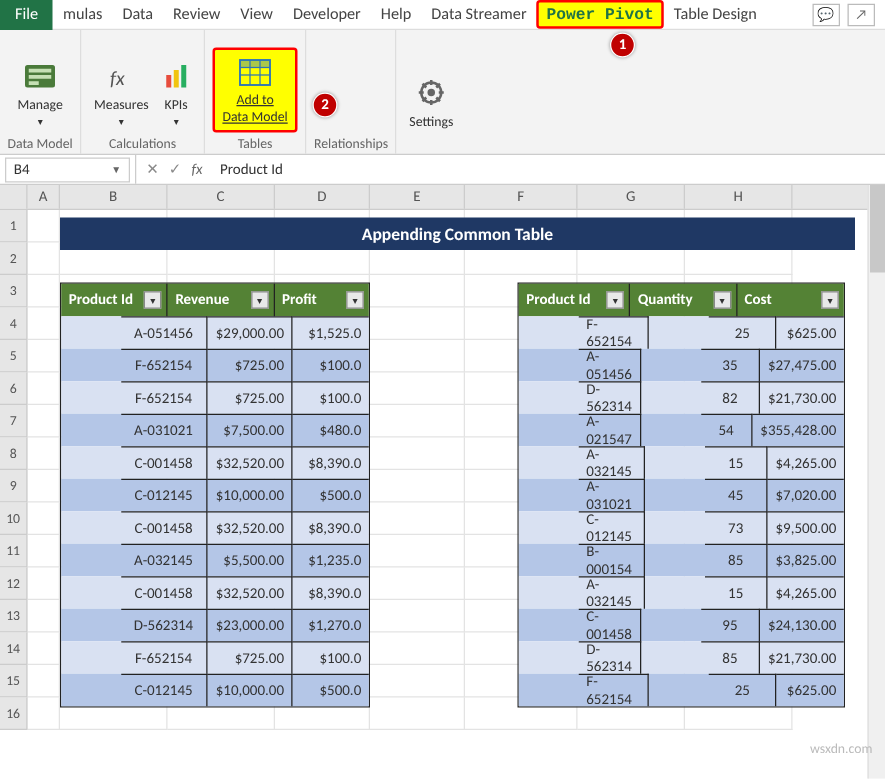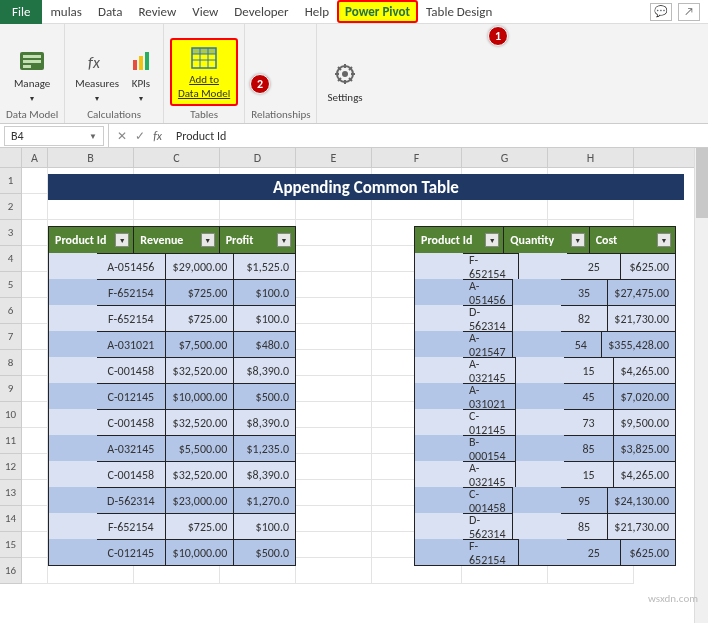--- a/index.html
+++ b/index.html
@@ -1,21 +1,21 @@
 <!DOCTYPE html>
 <html><head>
 <meta charset="utf-8">
 <style>
 * { box-sizing: border-box; margin: 0; padding: 0; font-family: 'Segoe UI', Calibri, sans-serif; }
 body { background: #fff; width: 708px; height: 623px; overflow: hidden; position: relative; font-size: 12px; color: #333; }
 
 .tabbar { height: 24px; display: flex; align-items: center; background: #fff; border-bottom: 1px solid #ddd; }
 .file-tab { background: #217346; color: #fff; padding: 4px 12px; height: 24px; display: flex; align-items: center; font-size: 13px; }
 .tab { padding: 4px 8px; font-size: 13px; color: #444; }
-.tab.hl { background: #ffff00; border: 2px solid #ff0000; border-radius: 3px; padding: 2px 6px; font-weight: bold; color: #217346; }
+.tab.hl { background: #ffff00; border: 2px solid #ff0000; border-radius: 3px; padding: 2px 6px; font-weight: bold; color: #217346; font-family: Liberation Mono, monospace; }
 .tab.active { color: #217346; }
 .tabbar-right { margin-left: auto; display: flex; gap: 6px; padding-right: 8px; }
 .tabbar-right .box { width: 22px; height: 18px; border: 1px solid #bbb; display:flex;align-items:center;justify-content:center;font-size:11px;color:#666;}
 
 .callout { width: 20px; height: 20px; border-radius: 50%; background: #c00000; color: #fff; font-weight: bold; display: flex; align-items: center; justify-content: center; font-size: 12px; border: 1px solid #fff; box-shadow: 0 0 3px rgba(0,0,0,.4); position: absolute; z-index: 10; }
 .c1 { top: 26px; left: 488px; }
 .c2 { top: 74px; left: 250px; }
 
 .ribbon { height: 100px; display: flex; background: #f3f3f3; border-bottom: 1px solid #ccc; }
 .group { border-right: 1px solid #ddd; display: flex; flex-direction: column; align-items: center; justify-content: flex-end; padding: 4px 6px 2px; }
@@ -39,21 +39,21 @@
 .corner { width: 22px; border-right: 1px solid #ccc; background: #e6e6e6; }
 .ch { border-right: 1px solid #ccc; text-align: center; font-size: 12px; color: #555; line-height: 20px; }
 .chA{width:26px}.chB{width:86px}.chC{width:86px}.chD{width:76px}.chE{width:76px}.chF{width:90px}.chG{width:86px}.chH{width:86px}
 
 .rows { position: relative; }
 .row { display: flex; height: 26px; }
 .rh { width: 22px; background: #e6e6e6; border-right: 1px solid #ccc; border-bottom: 1px solid #ccc; text-align: center; font-size: 11px; color: #555; line-height: 26px; }
 .cA{width:26px}.cB{width:86px}.cC{width:86px}.cD{width:76px}.cE{width:76px}.cF{width:90px}.cG{width:86px}.cH{width:86px}
 .cell { border-right: 1px solid #e3e3e3; border-bottom: 1px solid #e3e3e3; }
 
-.title-merge { position: absolute; left: 48px; top: 26px; width: 636px; height: 26px; background: #1f3864; color: #fff; font-weight: bold; font-size: 17px; display: flex; align-items: center; justify-content: center; }
+.title-merge { position: absolute; left: 48px; top: 26px; width: 636px; height: 26px; background: #1f3864; color: #fff; font-weight: bold; font-size: 14px; display: flex; align-items: center; justify-content: center; }
 
 .tbl { position: absolute; border: 1px solid #222; }
 .tbl1 { left: 48px; top: 78px; width: 248px; }
 .tbl2 { left: 414px; top: 78px; width: 262px; }
 .trh { display: flex; background: #548235; color: #fff; font-weight: bold; height: 26px; }
 .trh .th { display: flex; align-items: center; justify-content: space-between; padding: 0 4px 0 6px; border-right: 1px solid #222; font-size: 12px; }
 .trh .th:last-child { border-right: none; }
 .dd-btn { width: 14px; height: 14px; background: #e8e8e8; border: 1px solid #888; display: flex; align-items: center; justify-content: center; font-size: 7px; color: #333; }
 .tr { display: flex; height: 26px; }
 .tr .td { border-right: 1px solid #222; border-top: 1px solid #222; display: flex; align-items: center; padding: 0 6px; font-size: 12px; }
@@ -72,20 +72,21 @@
 <body>
 
 <div class="tabbar">
   <div class="file-tab">File</div>
   <div class="tab">mulas</div>
   <div class="tab">Data</div>
   <div class="tab">Review</div>
   <div class="tab">View</div>
   <div class="tab">Developer</div>
   <div class="tab">Help</div>
+  <div class="tab">Data Streamer</div>
   <div class="tab hl active">Power Pivot</div>
   <div class="tab">Table Design</div>
   <div class="tabbar-right">
     <div class="box">💬</div>
     <div class="box">↗</div>
   </div>
 </div>
 
 <div class="callout c1">1</div>
 <div class="callout c2">2</div>

